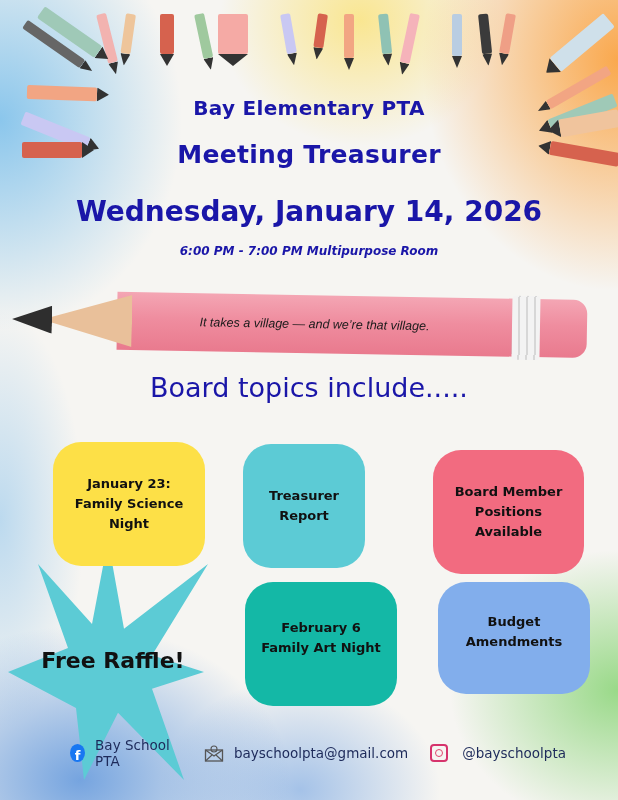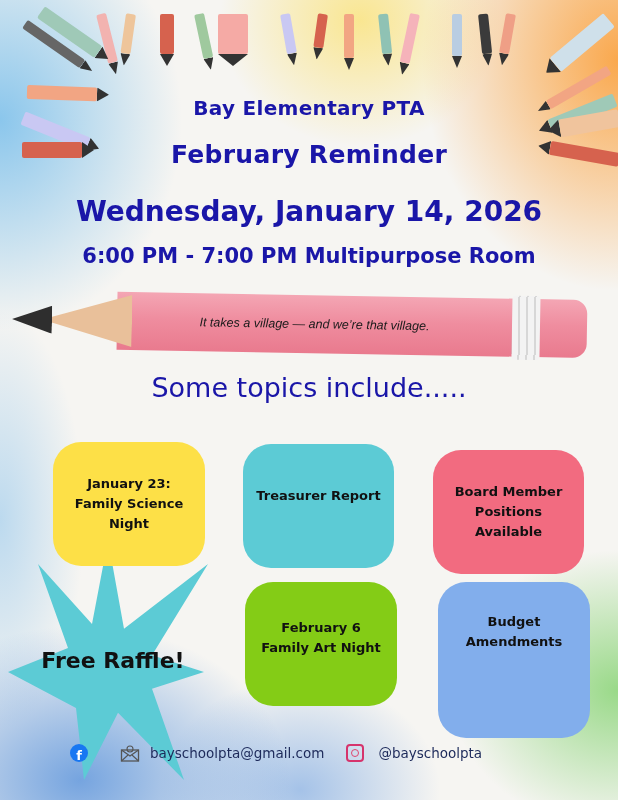--- a/index.html
+++ b/index.html
@@ -30,21 +30,21 @@
   }
 
   .title {
     position: absolute; left: 0; width: 618px; text-align: center;
     color: #1a16a8; font-weight: bold;
     font-family: "DejaVu Sans", sans-serif;
   }
   .t1 { top: 96px; font-size: 20px; letter-spacing: 0.3px; }
   .t2 { top: 140px; font-size: 25px; letter-spacing: 0.3px; }
   .t3 { top: 195px; font-size: 28px; }
-  .t4 { top: 244px; font-size: 21px; }
+  .t4 { top: 244px; font-size: 12px; font-style: italic; }
 
   .pencil { position: absolute; left: 12px; top: 292px; width: 580px; height: 64px; transform: rotate(1deg); }
   .pencil .body {
     position: absolute; left: 105px; top: 3px; width: 470px; height: 58px;
     background: linear-gradient(#f4a6b4 0%, #ef8d9f 45%, #e97a8e 100%);
     border-radius: 0 14px 14px 0;
   }
   .pencil .wood {
     position: absolute; left: 30px; top: 6px; width: 90px; height: 52px;
     background: #e9c09a;
@@ -133,53 +133,54 @@
   <div class="tool" style="left:16px;top:118px;height:70px;background:#c9c8f3;width:14px;transform:rotate(-68deg)"></div>
   <div class="tool" style="left:14px;top:150px;height:60px;background:#d6624e;width:16px;transform:rotate(-90deg)"></div>
   <div class="tool" style="left:600px;top:20px;height:70px;background:#cfe0ea;width:18px;transform:rotate(50deg)"></div>
   <div class="tool" style="left:604px;top:70px;height:70px;background:#f2a583;transform:rotate(60deg)"></div>
   <div class="tool" style="left:608px;top:100px;height:70px;background:#9fc9b7;width:14px;transform:rotate(68deg)"></div>
   <div class="tool" style="left:610px;top:118px;height:60px;background:#f0c49d;width:18px;transform:rotate(80deg)"></div>
   <div class="tool" style="left:612px;top:160px;height:70px;background:#d6624e;width:14px;transform:rotate(100deg)"></div>
 </div>
 
 <div class="title t1">Bay Elementary PTA</div>
-<div class="title t2">February Reminder</div>
+<div class="title t2">Meeting Treasurer</div>
 <div class="title t3">Wednesday, January 14, 2026</div>
 <div class="title t4">6:00 PM - 7:00 PM  Multipurpose Room</div>
 
 <div class="pencil">
   <div class="body"></div>
   <div class="wood"></div>
   <div class="lead"></div>
   <div class="band"></div>
   <div class="motto">It takes a village — and we’re that village.</div>
 </div>
 
-<div class="topics">Some topics include.....</div>
+<div class="topics">Board topics include.....</div>
 
 <div class="star"></div>
 
 <div class="card" style="left:53px;top:442px;width:152px;height:124px;background:#fde047">January 23:
 Family Science
 Night</div>
-<div class="card" style="left:243px;top:444px;width:151px;height:124px;background:#5ccbd5;align-items:flex-start;padding-top:42px">Treasurer Report</div>
+<div class="card" style="left:243px;top:444px;width:122px;height:124px;background:#5ccbd5;align-items:flex-start;padding-top:42px">Treasurer Report</div>
 <div class="card" style="left:433px;top:450px;width:151px;height:124px;background:#f26b80">Board Member
 Positions
 Available</div>
-<div class="card" style="left:245px;top:582px;width:152px;height:124px;background:#84cc16;align-items:flex-start;padding-top:36px">February 6
+<div class="card" style="left:245px;top:582px;width:152px;height:124px;background:#14b8a6;align-items:flex-start;padding-top:36px">February 6
 Family Art Night</div>
-<div class="card" style="left:438px;top:582px;width:152px;height:156px;background:#82aeec;align-items:flex-start;padding-top:30px">Budget
+<div class="card" style="left:438px;top:582px;width:152px;height:112px;background:#82aeec;align-items:flex-start;padding-top:30px">Budget
 Amendments</div>
 
 <div class="raffle">Free Raffle!</div>
 
 <div class="footer">
   <div class="item">
     <span class="fb">f</span>
+    <span>Bay School PTA</span>
   </div>
   <div class="item">
     <svg class="mail" width="20" height="18" viewBox="0 0 20 18">
       <rect x="1.5" y="6" width="17" height="11" fill="none" stroke="#555" stroke-width="1.3"></rect>
       <path d="M1.5 6 L10 12 L18.5 6" fill="none" stroke="#555" stroke-width="1.3"></path>
       <path d="M1.5 17 L8 11 M18.5 17 L12 11" stroke="#555" stroke-width="1.1"></path>
       <circle cx="10" cy="5" r="3" fill="none" stroke="#555" stroke-width="1.1"></circle>
     </svg>
     <span>bayschoolpta@gmail.com</span>
   </div>

